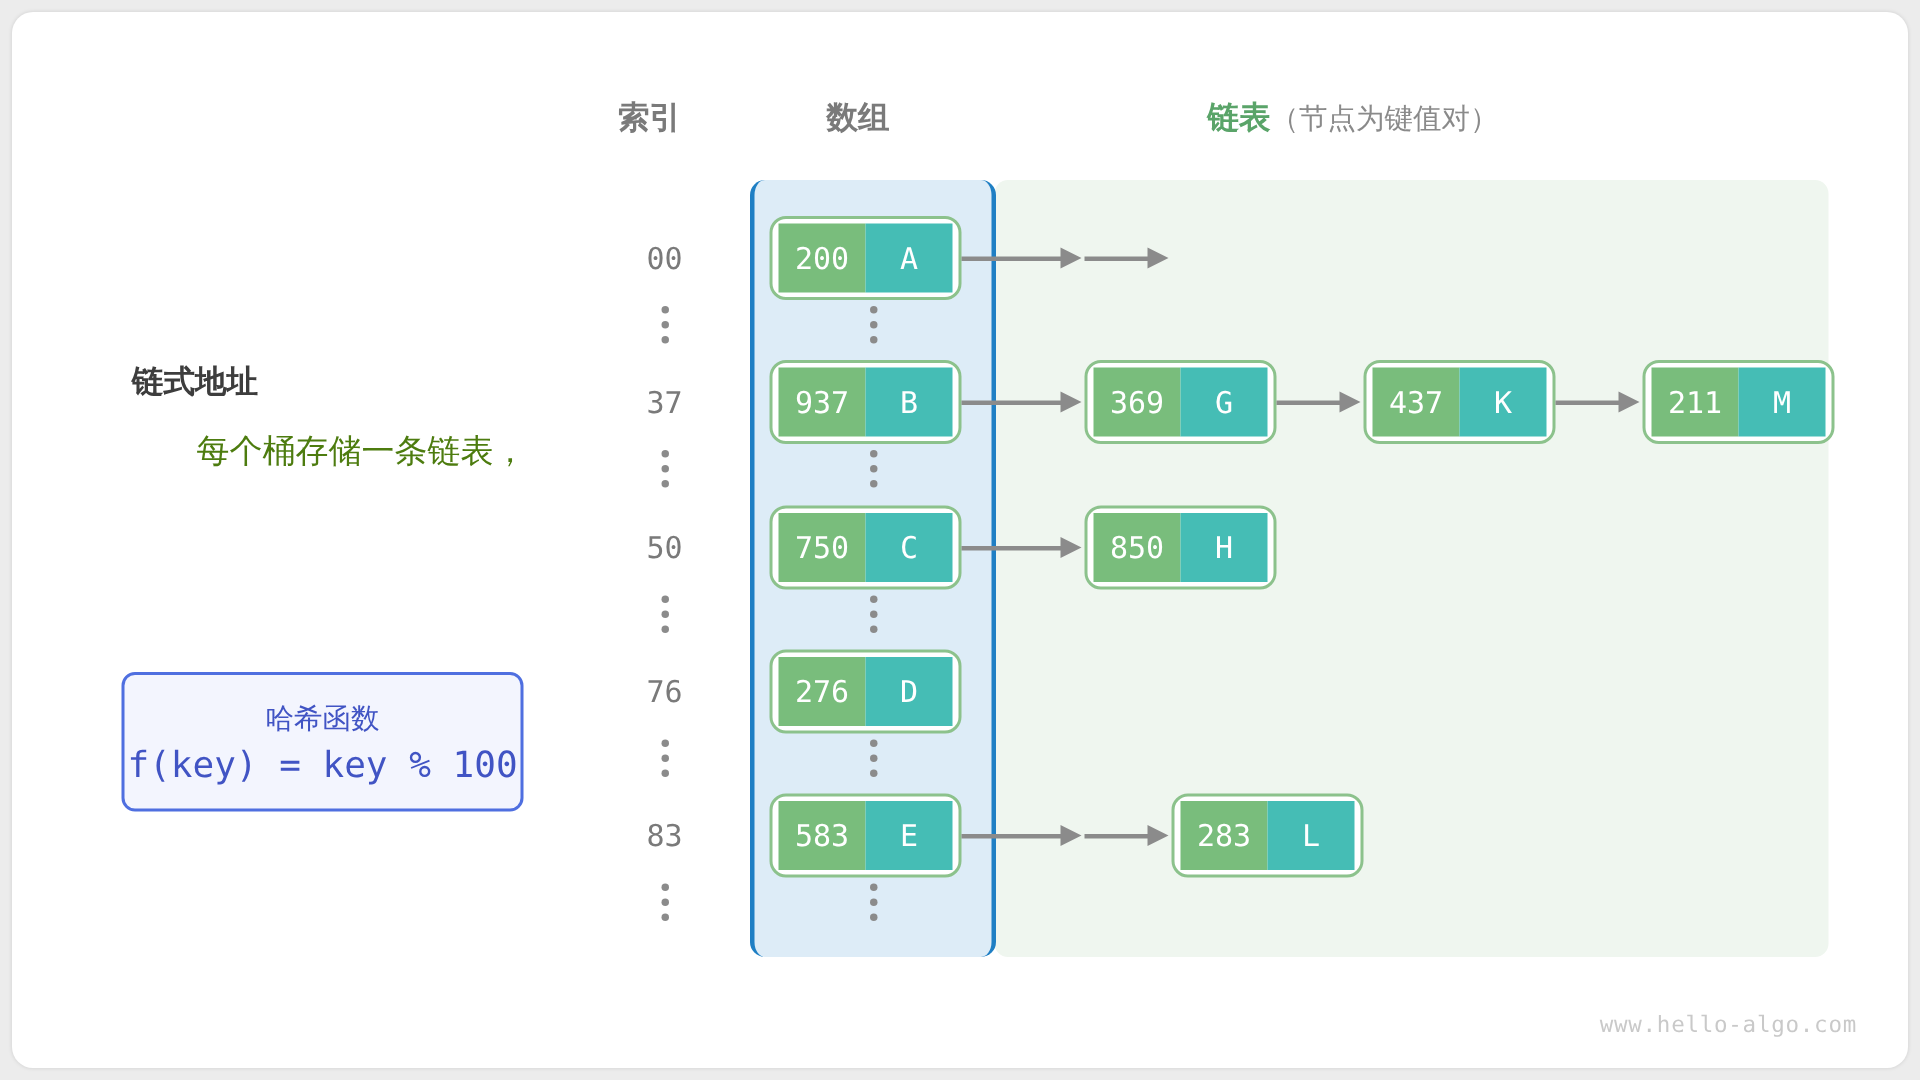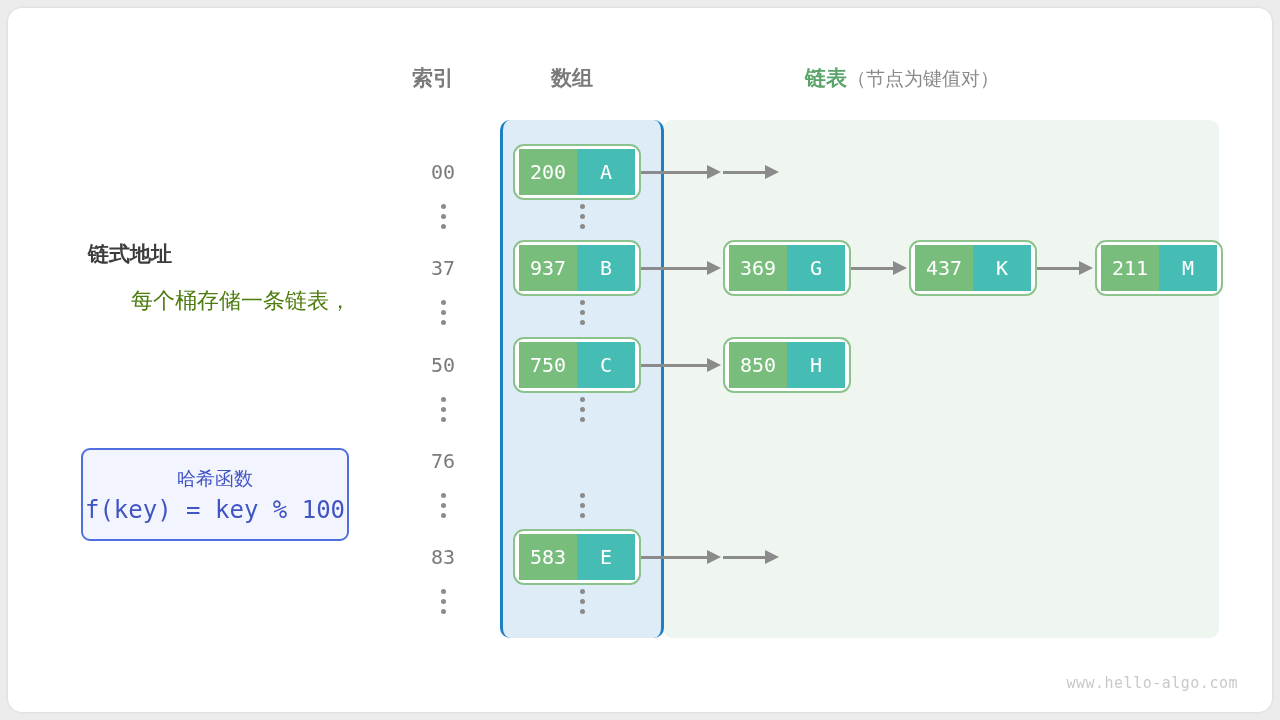--- a/index.html
+++ b/index.html
@@ -266,36 +266,46 @@
             <div class="head"></div>
           </div>
           <div class="node">
             <div class="cell key">850</div>
             <div class="cell val">H</div>
           </div>
         </div>
       </div>
       <div class="row" style="top: 425px;">
         <div class="idx">76</div>
+        <div class="nodes">
+          <div class="node">
+            <div class="cell key">276</div>
+            <div class="cell val">D</div>
+          </div>
+        </div>
       </div>
       <div class="row" style="top: 521px;">
         <div class="idx">83</div>
         <div class="nodes">
           <div class="node">
             <div class="cell key">583</div>
             <div class="cell val">E</div>
           </div>
           <div class="arrow long">
             <div class="shaft"></div>
             <div class="head"></div>
           </div>
           <div class="arrow">
             <div class="shaft"></div>
             <div class="head"></div>
           </div>
+          <div class="node">
+            <div class="cell key">283</div>
+            <div class="cell val">L</div>
+          </div>
         </div>
       </div>
       <div class="ell-row" style="top: 196px;">
         <div class="dots idx-dots">
           <span></span>
           <span></span>
           <span></span>
         </div>
         <div class="dots arr-dots">
           <span></span>

